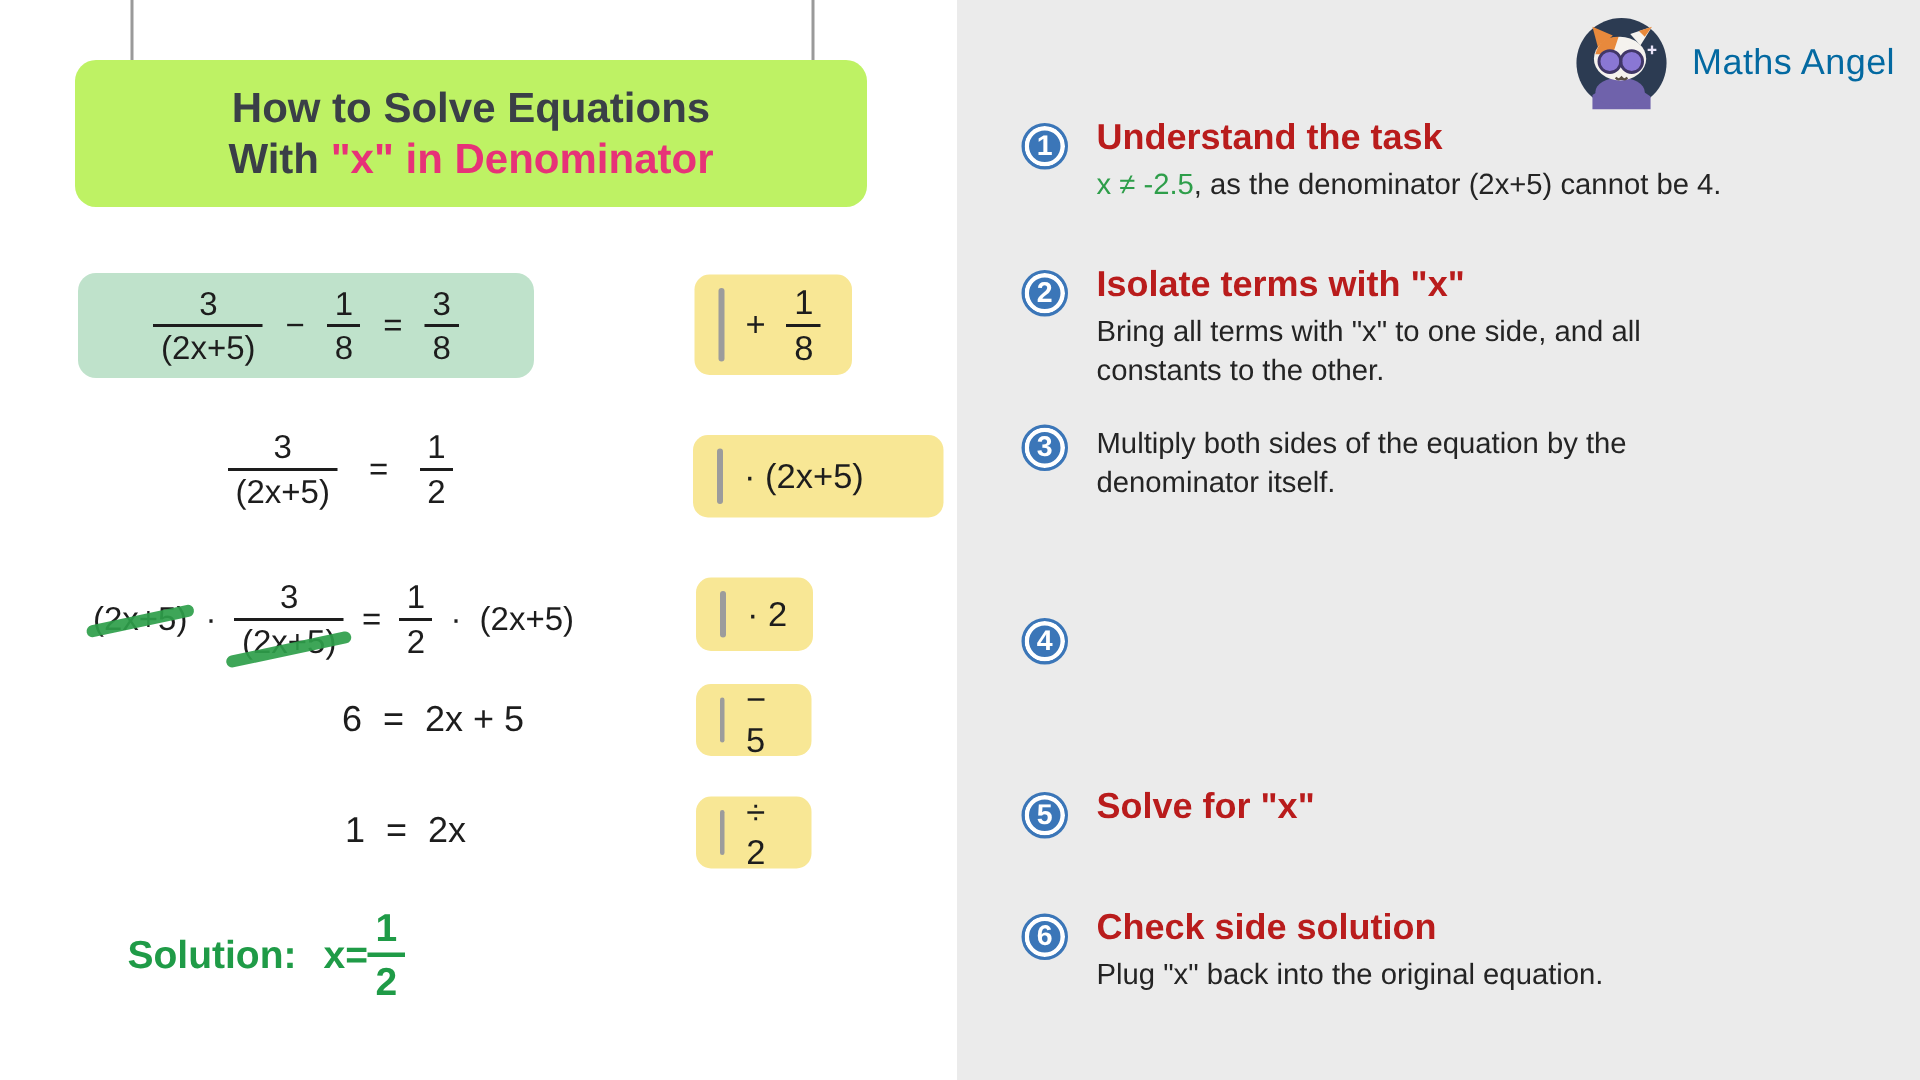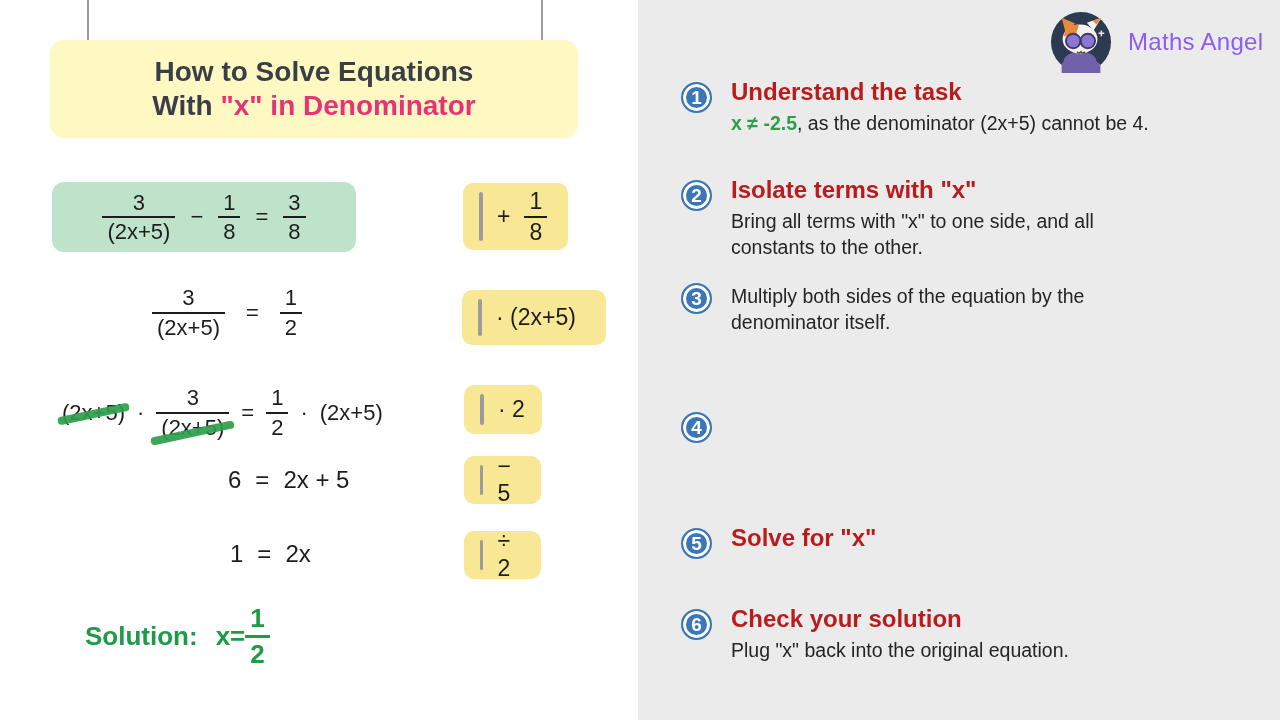--- a/index.html
+++ b/index.html
@@ -15,21 +15,21 @@
   .right-panel { position:absolute; left:638px; top:0; width:642px; height:720px; background:#ebebeb; }
 
   
   .hang-string { position:absolute; top:0; width:2px; height:46px; background:#9a9a9a; }
   .string-1 { left:87px; }  .string-2 { left:541px; }
   .hang-ring { position:absolute; top:41px; width:10px; height:10px; border:3px solid #9a9a9a; border-radius:50%; background:#fdfdfd; }
   .ring-1 { left:80px; }  .ring-2 { left:534px; }
 
   .sign {
     position:absolute; left:50px; top:40px; width:528px; height:98px;
-    background:#fef9c3; border-radius:14px;
+    background:#bef264; border-radius:14px;
     display:flex; flex-direction:column; align-items:center; justify-content:center;
     text-align:center; line-height:1.22;
   }
   .sign-line1 { font-size:28px; font-weight:bold; color:#3a3f47; }
   .sign-line2 { font-size:28px; font-weight:bold; color:#3a3f47; }
   .sign-highlight { color:#e73278; }
 
   
   .eq-row {
     position:absolute; display:flex; align-items:center;
@@ -58,21 +58,21 @@
   .den.struck::after { top:55%; }
 
   
   .op-box {
     position:absolute; background:#f8e795; border-radius:10px;
     display:flex; align-items:center; font-size:23px; color:#1d1d1d;
     padding:0 16px; gap:14px;
   }
   .op-bar { width:4px; background:#9c9c9c; border-radius:2px; align-self:stretch; margin:9px 0; }
   .op1 { left:463px; top:183px; width:105px; height:67px; }
-  .op2 { left:462px; top:290px; width:144px; height:55px; }
+  .op2 { left:462px; top:290px; width:167px; height:55px; }
   .op3 { left:464px; top:385px; width:78px;  height:49px; }
   .op4 { left:464px; top:456px; width:77px;  height:48px; }
   .op5 { left:464px; top:531px; width:77px;  height:48px; }
 
   
   .solution-row {
     position:absolute; left:85px; top:602px;
     display:flex; align-items:center; 
     color:#1f9b47; font-weight:bold; font-size:26px;
   }
@@ -83,30 +83,30 @@
   .step { position:absolute; left:681px; display:flex; gap:19px; }
   .badge {
     flex:0 0 auto; width:31px; height:31px; margin-top:4px;
     border-radius:50%; background:#3b76b8; border:2.5px solid #3b76b8;
     box-shadow: inset 0 0 0 3px #ffffff;
     color:#ffffff; font-weight:bold; font-size:19px;
     display:flex; align-items:center; justify-content:center;
   }
   .step-title { font-size:24px; font-weight:bold; color:#b91c1c; line-height:1.15; }
   .step-desc  { font-size:19.5px; color:#242424; line-height:1.33; margin-top:5px; }
-  .desc-highlight { color:#2e9e4a; font-weight:bold; }
+  .desc-highlight { color:#2e9e4a; font-weight:normal; }
   .w-wide   .step-desc { max-width:515px; }
   .w-narrow .step-desc { max-width:435px; }
   .step-1 { top:78px; }  .step-2 { top:176px; } .step-3 { top:279px; }
   .step-4 { top:408px; } .step-5 { top:524px; } .step-6 { top:605px; }
 
   
   .logo-row { position:absolute; left:1050px; top:11px; display:flex; align-items:center; gap:16px; }
   .logo-circle { width:62px; height:62px; }
-  .logo-text { font-size:24px; color:#8b5cf6; letter-spacing:.3px; }
+  .logo-text { font-size:24px; color:#0369a1; letter-spacing:.3px; }
 </style>
 </head>
 <body>
 
 <div class="left-panel">
 
   <div class="hang-string string-1"></div>
   <div class="hang-string string-2"></div>
   <div class="hang-ring ring-1"></div>
   <div class="hang-ring ring-2"></div>
@@ -265,16 +265,16 @@
 <div class="step step-5 w-wide">
   <div class="badge">5</div>
   <div>
     <div class="step-title">Solve for "x"</div>
   </div>
 </div>
 
 <div class="step step-6 w-wide">
   <div class="badge">6</div>
   <div>
-    <div class="step-title">Check your solution</div>
+    <div class="step-title">Check side solution</div>
     <div class="step-desc">Plug "x" back into the original equation.</div>
   </div>
 </div>
 
 </body></html>

